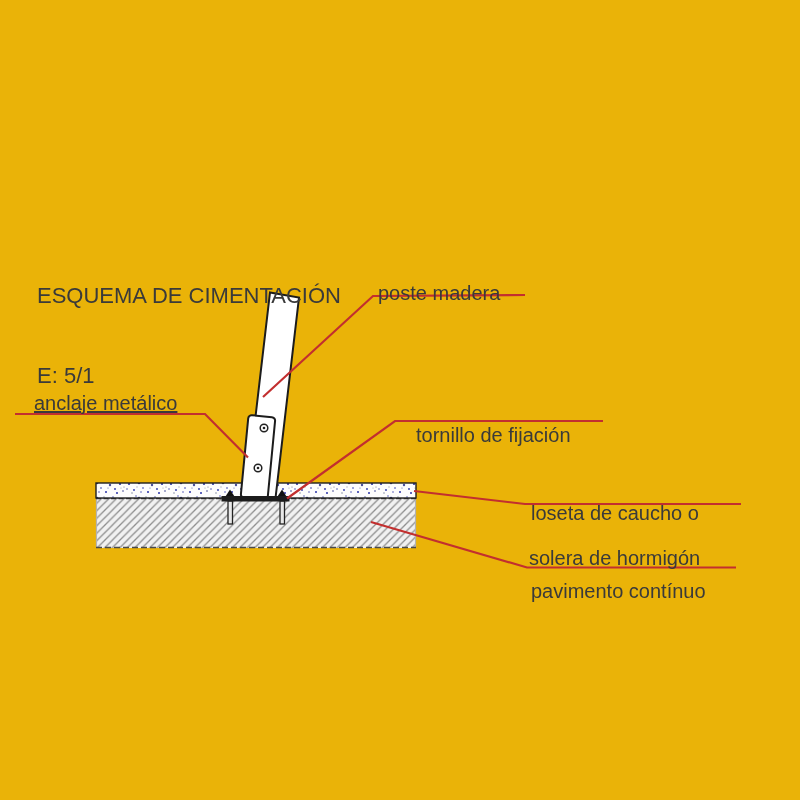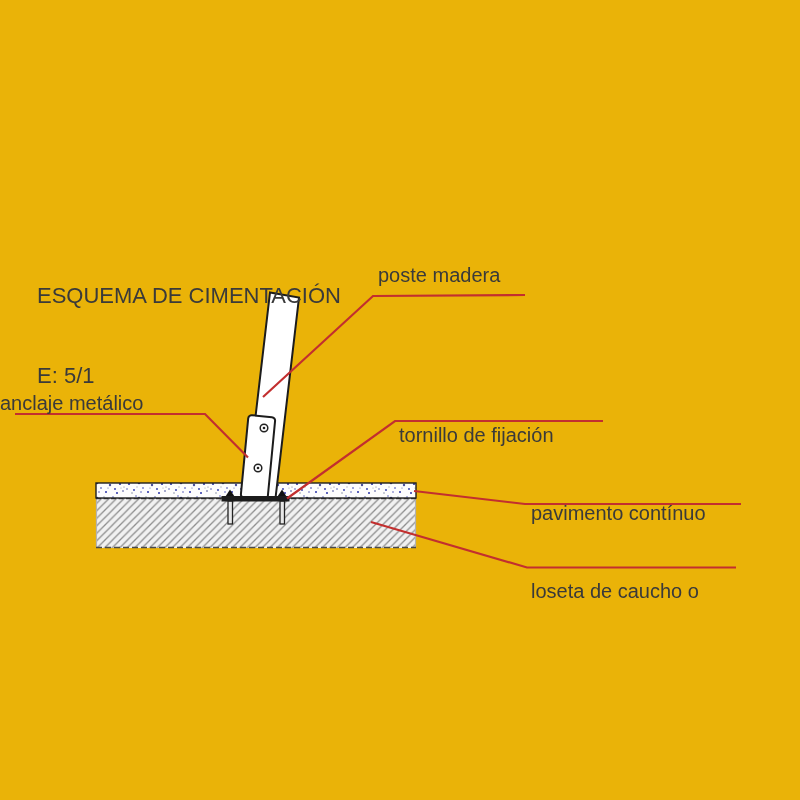--- a/index.html
+++ b/index.html
@@ -89,27 +89,28 @@
       <polyline points="414,491 525,504 741,504"></polyline>
       <polyline points="371,522 527,567.5 736,567.5"></polyline>
     </g>
   </svg>
 
   <div class="lbl title" style="left:37px;top:230px;">
     <div>ESQUEMA DE CIMENTACIÓN</div>
     <div>E: 5/1</div>
   </div>
 
-  <div class="lbl note" style="left:378px;top:262px;">poste madera</div>
+  <div class="lbl note" style="left:378px;top:280px;">poste madera</div>
 
-  <div class="lbl note" style="left:399px;top:370px;text-align:center;">
+  <div class="lbl note" style="left:416px;top:370px;text-align:center;">
     <div>tornillo de fijación</div>
   </div>
 
-  <div class="lbl note" style="left:0;top:390px;">anclaje metálico</div>
+  <div class="lbl note" style="left:34px;top:390px;text-decoration:underline;">anclaje metálico</div>
 
   <div class="lbl note" style="left:531px;top:448px;">
+    <div>loseta de caucho o</div>
     <div>pavimento contínuo</div>
-    <div>loseta de caucho o</div>
   </div>
 
+  <div class="lbl note" style="left:529px;top:545px;">solera de hormigón</div>
 
 </div>
 
 </body></html>

